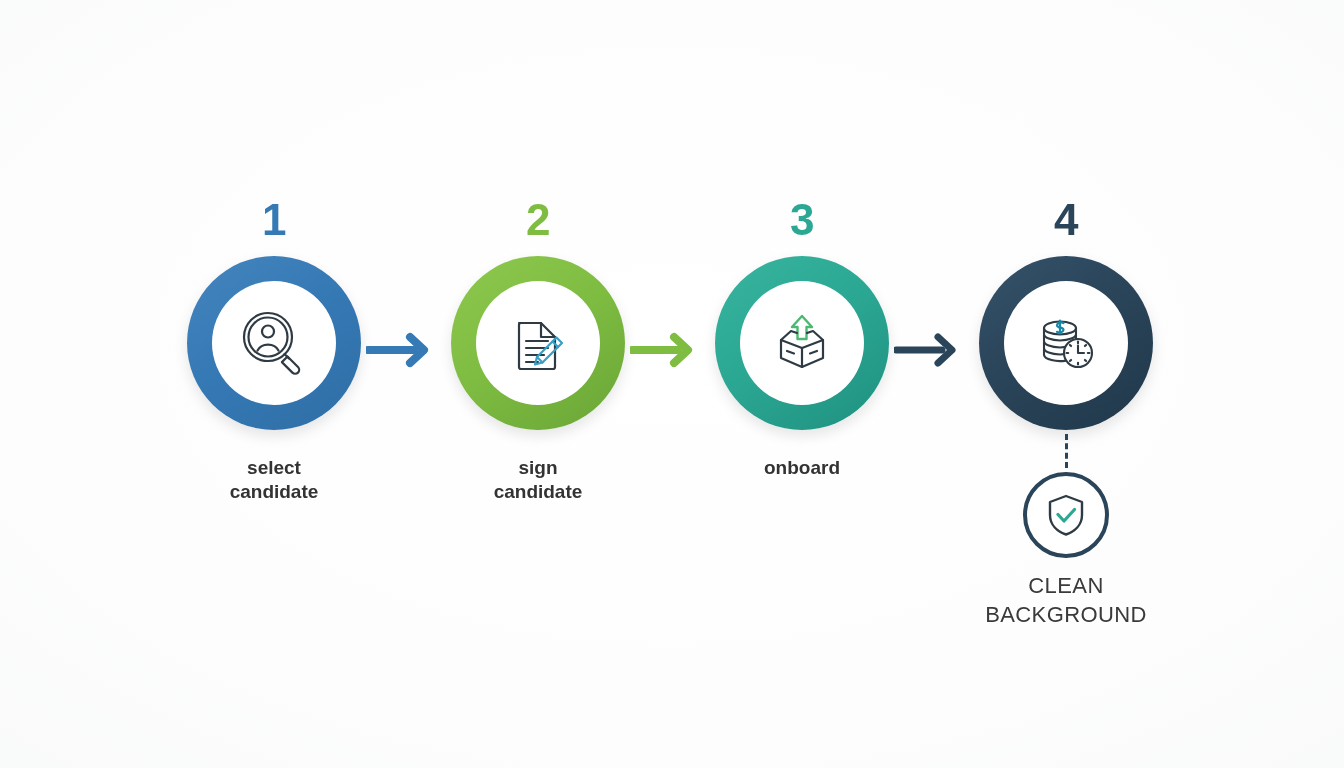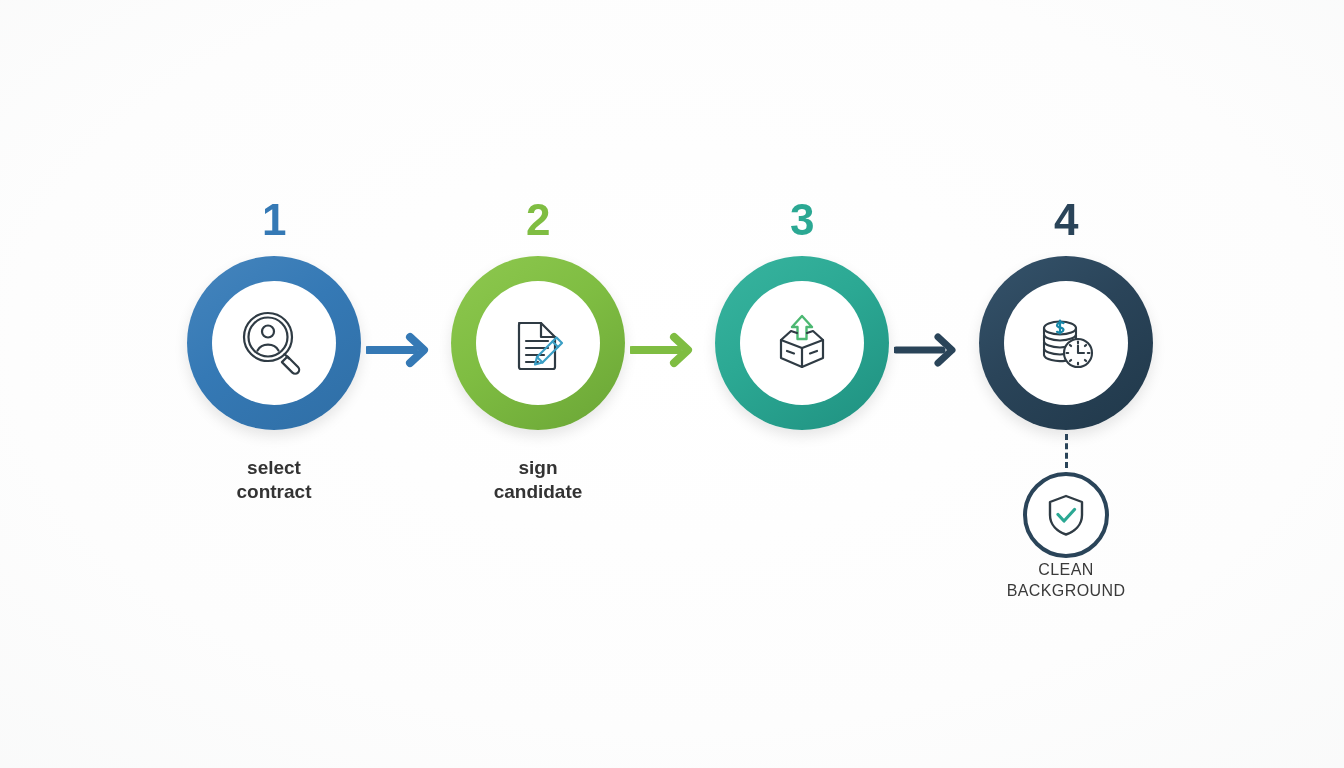--- a/index.html
+++ b/index.html
@@ -103,22 +103,22 @@
     height: 78px;
     margin: 4px auto 0 auto;
     border-radius: 50%;
     border: 4px solid #2a4459;
     background: #ffffff;
     display: flex;
     align-items: center;
     justify-content: center;
   }
   .badge-label {
-    margin-top: 2px;
-    font-size: 16px;
+    margin-top: 14px;
+    font-size: 22px;
     color: #3a3a3a;
     line-height: 1.3;
     letter-spacing: 0.4px;
     white-space: pre-line;
   }
 </style>
 </head>
 <body>
 
 <div class="canvas"></div>
@@ -136,21 +136,21 @@
             <circle cx="31" cy="31" r="19.5"></circle>
             <circle cx="31" cy="25.5" r="6"></circle>
             <path d="M20.5 44.5 a11.5 10 0 0 1 21 0"></path>
             <line x1="47.5" y1="48" x2="52" y2="52.5"></line>
             <path d="M50.5 50.5 l10.5 10.5 a3.9 3.9 0 0 1 -5.6 5.6 l-10.5 -10.5 z"></path>
           </g>
         </svg>
       </div>
     </div>
     <div class="step-label">select
-contract</div>
+candidate</div>
   </div>
 
   <div class="arrow" style="left:366px; top:330px;">
     <svg width="72" height="40" viewBox="0 0 72 40">
       <g fill="none" stroke="#3579b5" stroke-width="8" stroke-linecap="round" stroke-linejoin="round">
         <line x1="2" y1="20" x2="48" y2="20"></line>
         <polyline points="44,7 58,20 44,33"></polyline>
       </g>
     </svg>
   </div>
@@ -203,20 +203,21 @@
             <path d="M37 42 L16 34 l10 -9 6 2"></path>
             <path d="M37 42 l21 -8 -10 -9 -6 2"></path>
             <path d="M16 34 v18 l21 9 21 -9 V34"></path>
             <path d="M37 42 v19"></path>
             <line x1="22" y1="45" x2="29" y2="47.5"></line>
             <line x1="45" y1="47.5" x2="52" y2="45"></line>
           </g>
         </svg>
       </div>
     </div>
+    <div class="step-label">onboard</div>
   </div>
 
   <div class="arrow" style="left:894px; top:330px;">
     <svg width="72" height="40" viewBox="0 0 72 40">
       <g fill="none" stroke="#2a4459" stroke-width="7" stroke-linecap="round" stroke-linejoin="round">
         <line x1="2" y1="20" x2="48" y2="20"></line>
         <polyline points="44,7 58,20 44,33"></polyline>
       </g>
     </svg>
   </div>

